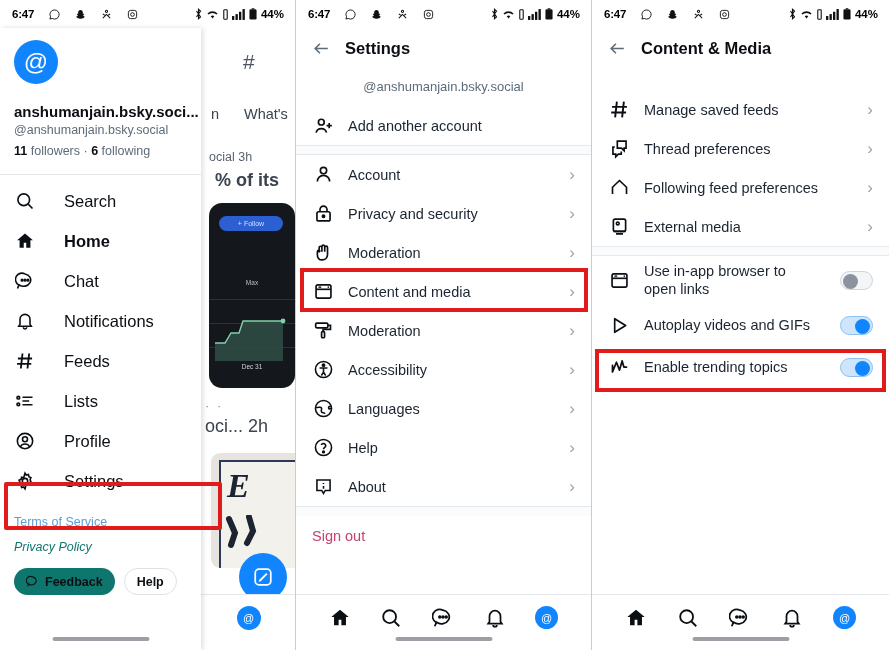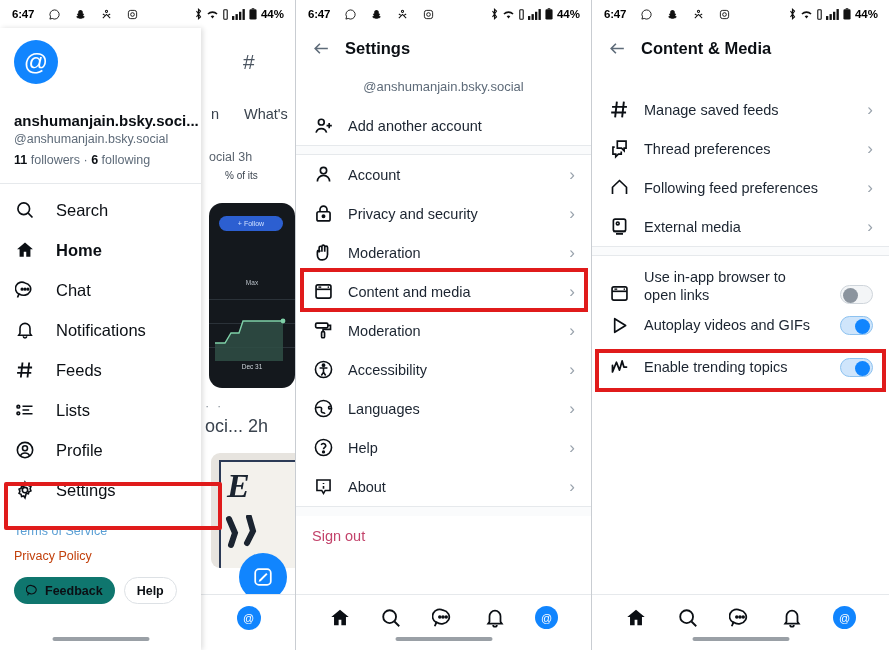--- a/index.html
+++ b/index.html
@@ -36,21 +36,21 @@
   
   .bg-feed {
     position: absolute; left: 201px; top: 28px;
     width: 95px; height: 622px;
     background: #fff; overflow: hidden;
   }
   .bg-feed .tophash { position:absolute; left:42px; top:22px; font-size:21px; color:#4b5561; font-weight:400;}
   .bg-feed .whats { position:absolute; left:43px; top:78px; font-size:14.5px; color:#3a434e; }
   .bg-feed .nchar { position:absolute; left:10px; top:78px; font-size:14.5px; color:#3a434e; }
   .bg-feed .l1 { position:absolute; left:8px; top:122px; font-size:12.5px; color:#5a636e; }
-  .bg-feed .l2 { position:absolute; left:24px; top:142px; font-size:10px; color:#3a434e; }
+  .bg-feed .l2 { position:absolute; left:14px; top:142px; font-size:18px; color:#3a434e;font-weight:bold; }
   .bg-feed .card {
     position:absolute; left:8px; top:175px; width:86px; height:185px;
     background:#14181d; border-radius:13px; overflow:hidden;
   }
   .bg-feed .card .follow {
     position:absolute; left:10px; top:13px; width:64px; height:15px;
     background:#2c5fd1; border-radius:9px; color:#cfe0ff;
     font-size:7px; display:flex; align-items:center; justify-content:center; gap:2px;
   }
   .bg-feed .card .maxlbl { position:absolute; left:0; right:0; top:76px; text-align:center; color:#b9c0c8; font-size:6.5px;}
@@ -79,43 +79,43 @@
     position: absolute; left: 0; top: 28px; width: 201px; height: 622px;
     background: #fff; box-shadow: 2px 0 5px rgba(0,0,0,.13);
     z-index: 4; overflow: hidden;
   }
   .profile { padding: 12px 14px 10px 14px; }
   .avatar {
     width: 44px; height: 44px; border-radius: 50%; background: #1185fe;
     display: flex; align-items: center; justify-content: center;
     color: #fff; font-size: 24px; font-weight: 400; line-height: 1;
   }
-  .pname { margin-top: 28px; font-size: 15px; font-weight: 700; color: #0b0f14; white-space: nowrap; }
+  .pname { margin-top: 19px; font-size: 15px; font-weight: 700; color: #0b0f14; white-space: nowrap; }
   .phandle { margin-top: 3px; font-size: 12.5px; color: #5e6b79; }
   .pstats { margin-top: 7px; font-size: 12.5px; color: #5e6b79; }
   .pstats b { color: #0b0f14; font-weight: 700; }
   .drawer-div { height: 1px; background: #e6e9ec; margin: 6px 0 0 0; }
 
   .dnav { padding-top: 6px; }
   .dnav-item {
-    display: flex; align-items: center; gap: 20px;
+    display: flex; align-items: center; gap: 28px;
     height: 40px; padding: 0 14px; color: #0b0f14;
   }
   .dnav-item .lbl { font-size: 16.5px; }
   .dnav-item.active .lbl { font-weight: 700; }
   .dnav-ico { width: 22px; display:flex; align-items:center; justify-content:center; }
 
   .hl-settings {
     position: absolute; left: 4px; top: 482px; width: 218px; height: 48px;
     border: 4px solid #e01b1b; border-radius: 2px; z-index: 6; pointer-events:none;
   }
 
   .legal { padding: 14px 14px 0 14px; }
   .legal a { display:block; font-size: 12.5px; color: #5a9fd4; text-decoration: none; margin-bottom: 11px; }
-  .legal a.second { color: #c2410c; }
+  .legal a.second { color: #0f766e; font-style: italic; }
   .btnrow { display: flex; gap: 9px; padding: 3px 14px 0 14px; }
   .pill {
     display:flex; align-items:center; gap:6px; height:27px; padding:0 12px;
     border-radius: 14px; font-size: 12.5px; font-weight: 700; color:#0b0f14;
   }
   .pill.grey { background: #0f766e; }
   .pill.outline { background:#fff; border:1px solid #dde1e5; font-weight:700;}
   .homebar {
     position:absolute; left:50%; transform: translateX(-50%);
     bottom: 9px; width: 97px; height: 4px; border-radius: 3px; background: #9aa0a6;
@@ -730,21 +730,21 @@
             </svg>
           </span>
         <span class="rlbl">External media</span>
         <span class="chev">›</span>
       </div>
     </div>
 
     <div class="gap"></div>
 
     <div class="grp">
-      <div class="row" style="min-height:48px; align-items:flex-end">
+      <div class="row" style="min-height:48px; align-items:center">
         <span class="rico">
             <svg width="21" height="21" viewBox="0 0 24 24" fill="none" stroke="#0b0f14" stroke-width="1.9">
               <rect x="3.5" y="4.5" width="17" height="15" rx="2"></rect>
               <path d="M3.5 9.5h17"></path>
               <path d="M6.2 7h3.2" stroke-width="1.6"></path>
               <circle cx="17.5" cy="7" r="0.9" fill="#0b0f14" stroke="none"></circle>
             </svg>
           </span>
         <span class="rlbl" style="line-height:1.25; padding-right:10px">Use in-app browser to open links</span>
         <span class="tog off">

